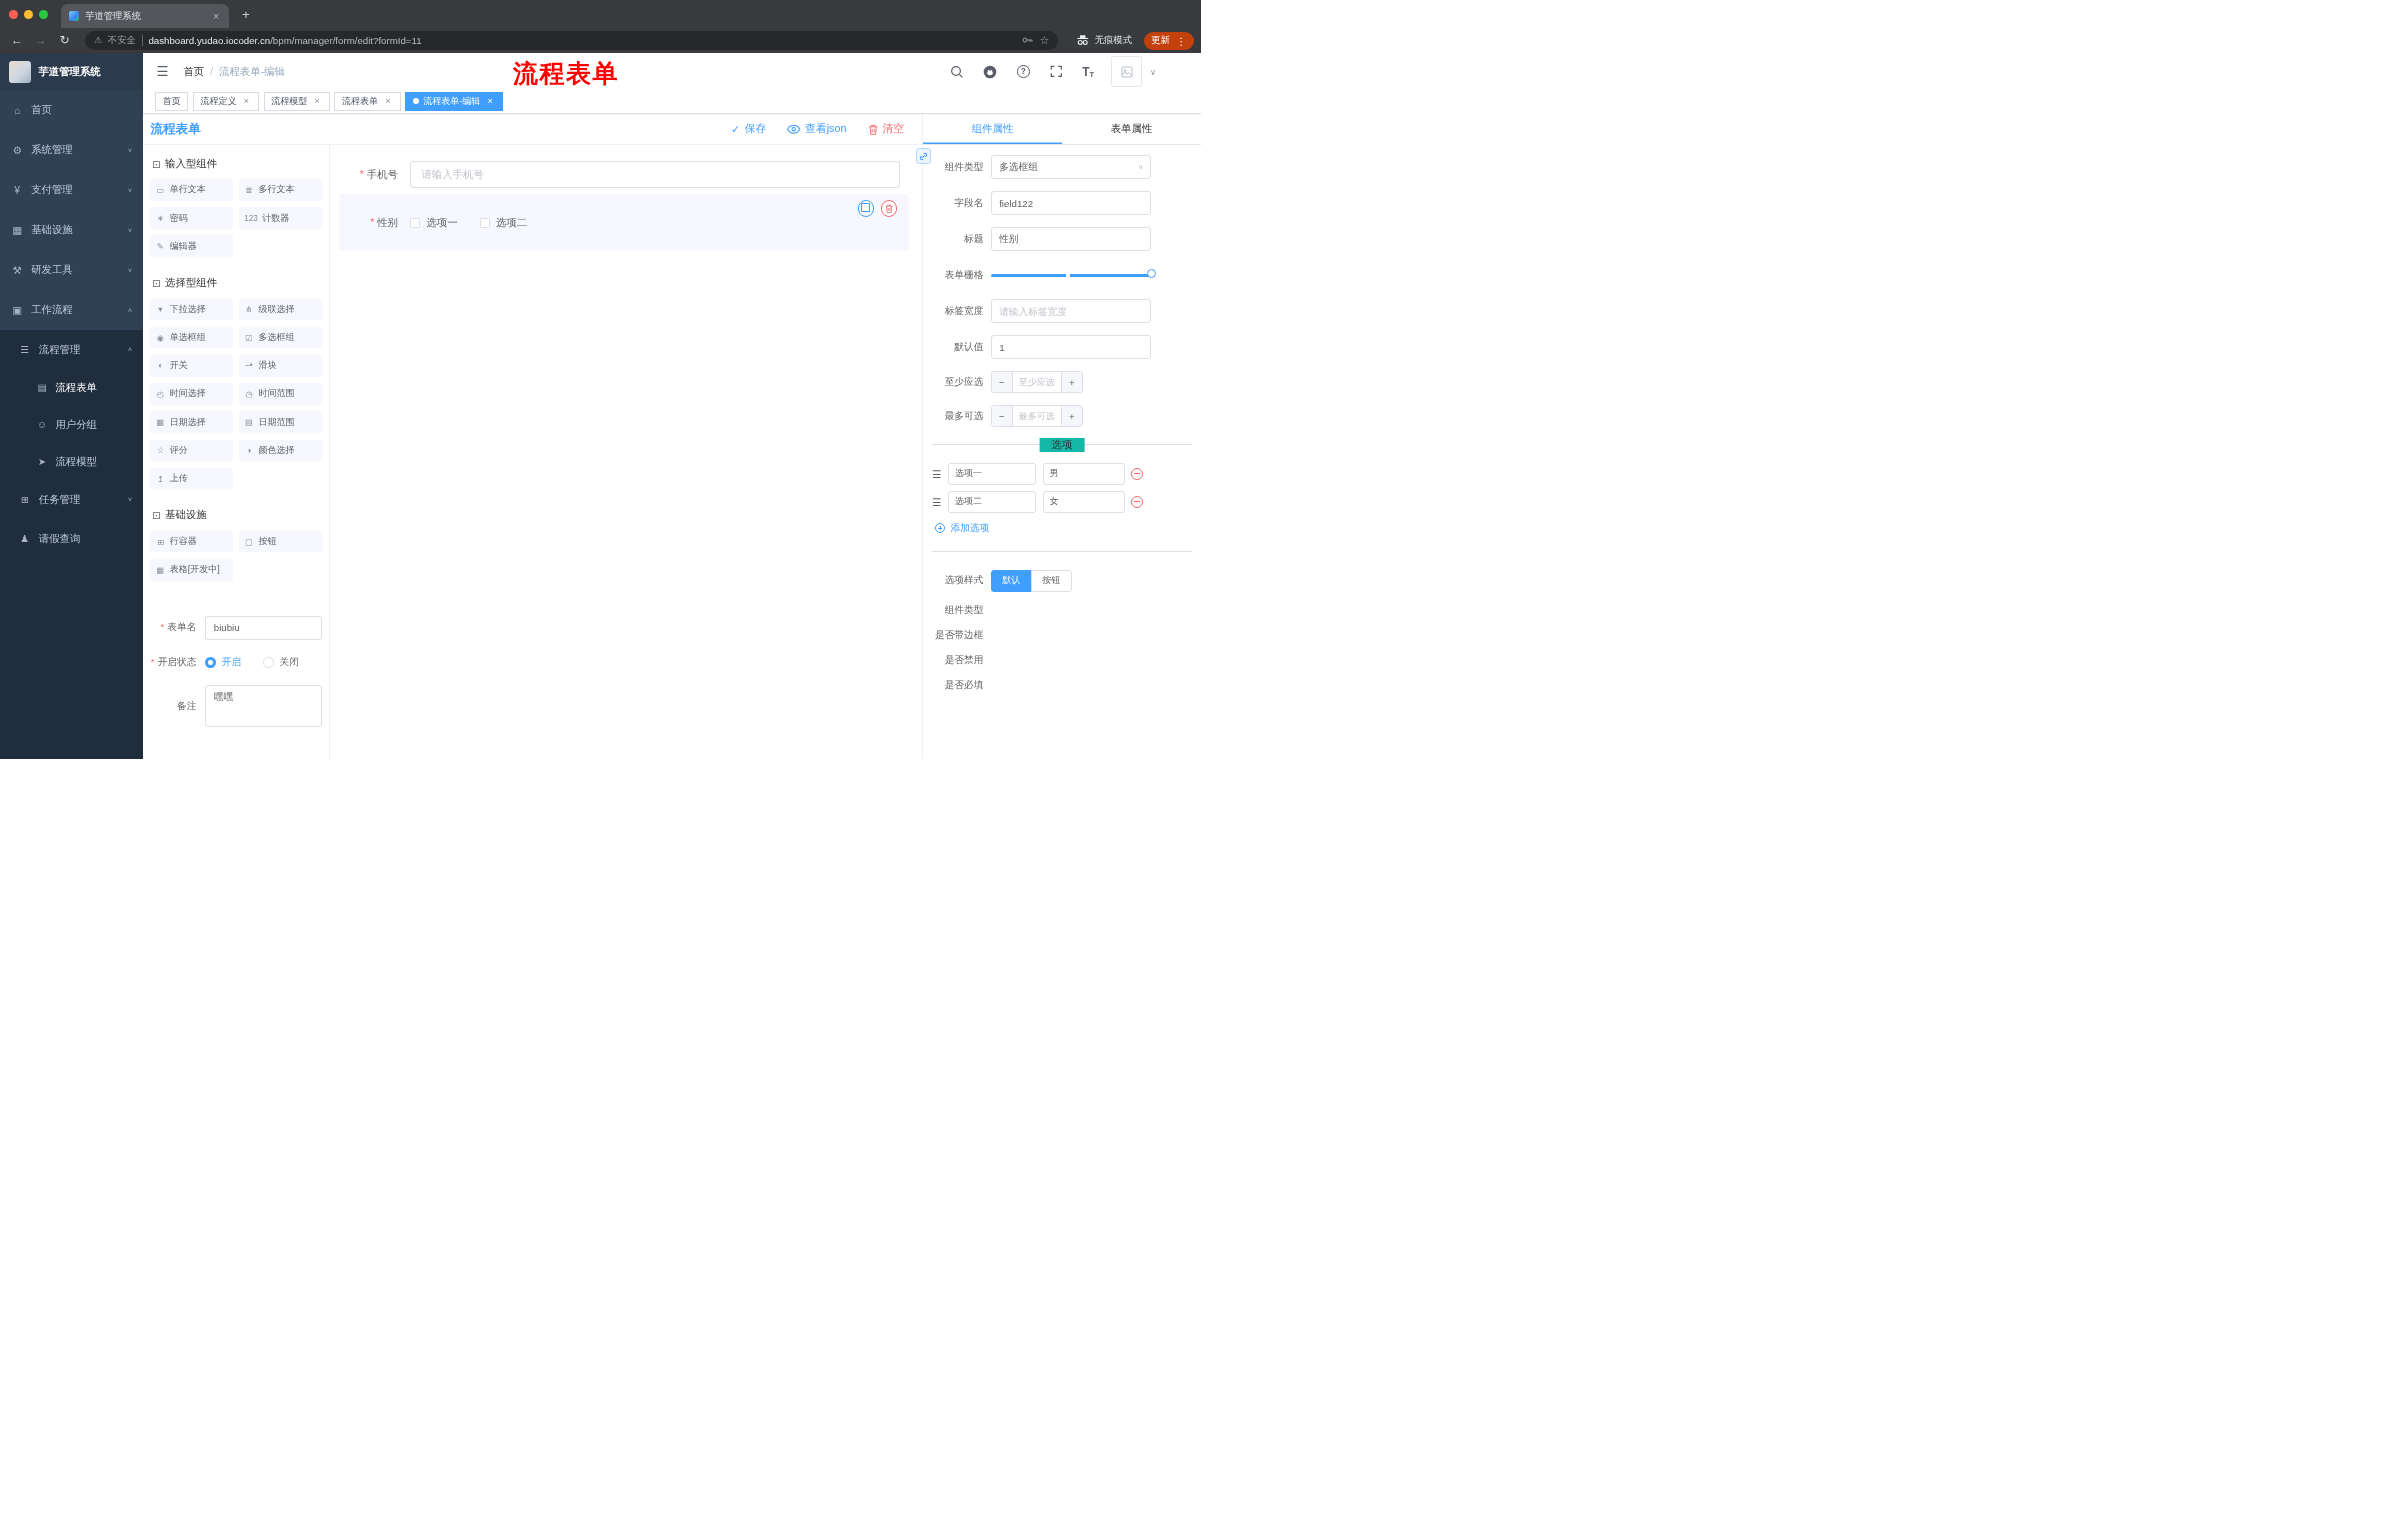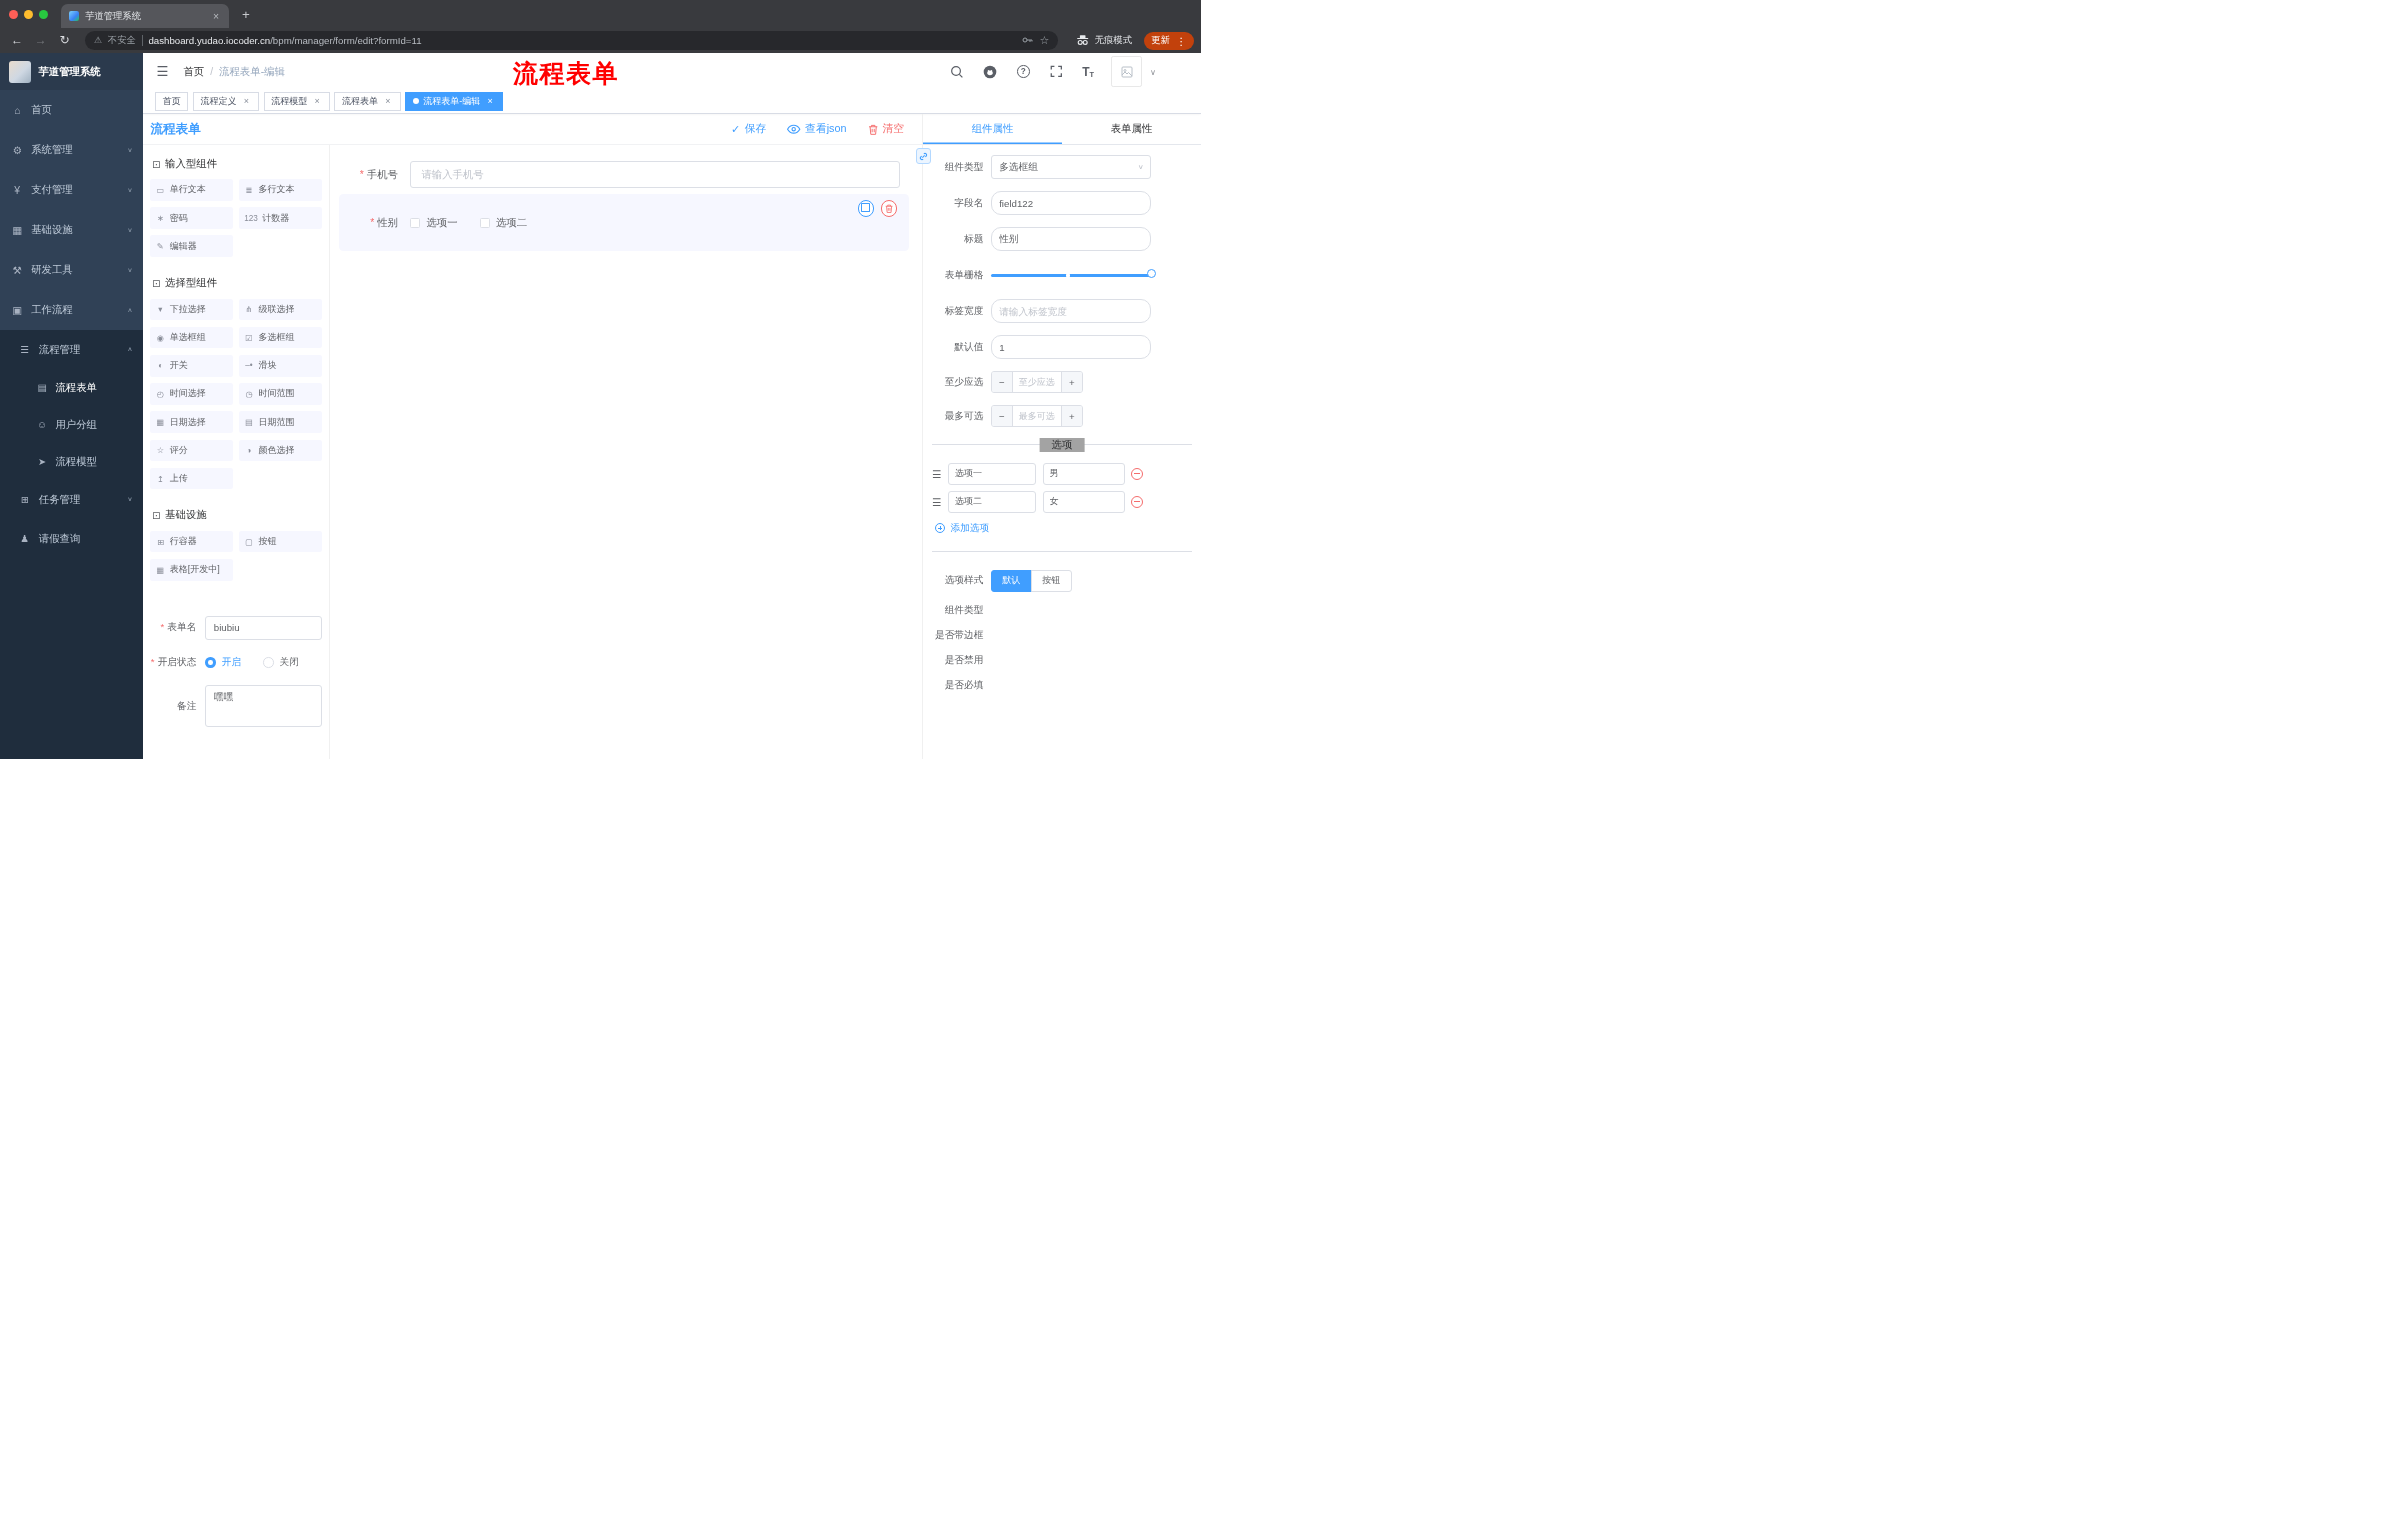--- a/index.html
+++ b/index.html
@@ -125,34 +125,34 @@
 
 .rpanel{width:279px;border-left:0.7px solid #f0f0f0;display:flex;flex-direction:column;position:relative;flex:none}
 .rp-tabs{height:31px;display:flex;border-bottom:0.7px solid #e4e7ed;flex:none}
 .rp-tab{flex:1;display:flex;align-items:center;justify-content:center;font-size:10.4px;color:#303133;cursor:pointer}
 .rp-tab.active{color:#409eff;box-shadow:inset 0 -1.5px 0 #409eff}
 .link-badge{position:absolute;left:-6.7px;top:34px;width:15px;height:16.3px;background:#ecf5ff;border:0.7px solid #b3d8ff;border-radius:3px;display:flex;align-items:center;justify-content:center;cursor:pointer}
 .rp-body{flex:1;overflow:hidden;padding:10.4px 0 0 7.4px}
 .rp-row{display:flex;align-items:center;margin-bottom:12px}
 .rp-label{width:53px;margin-right:7.4px;text-align:right;font-size:9.7px;color:#606266;white-space:nowrap;flex:none}
 .rp-ctl{width:160px;flex:none}
-.rp-input{width:100%;height:24px;border:0.7px solid #dcdfe6;border-radius:10px;padding:0 7.4px;font-size:9.7px;color:#606266;outline:none}
+.rp-input{width:100%;height:24px;border:0.7px solid #dcdfe6;border-radius:3px;padding:0 7.4px;font-size:9.7px;color:#606266;outline:none}
 .rp-select{width:100%;height:24px;border:0.7px solid #dcdfe6;border-radius:3px;padding:0 6px 0 7.4px;font-size:9.7px;color:#606266;display:flex;align-items:center;cursor:pointer;background:#fff}
 .rp-select .caret{margin-left:auto;color:#c0c4cc;font-size:8.2px;transform:scaleY(.8)}
 .slider{position:relative;height:24px;display:flex;align-items:center;width:100%}
 .sl-track{width:100%;height:3px;background:#409eff;border-radius:1.5px}
 .sl-stop{position:absolute;left:47%;top:9.7px;width:4.5px;height:4.5px;border-radius:50%;background:#fff}
 .sl-handle{position:absolute;right:-5.2px;top:6px;width:9px;height:9px;border:1.5px solid #409eff;border-radius:50%;background:#fff;cursor:grab}
 .stepper{width:92px;height:22px;border:0.7px solid #dcdfe6;border-radius:3px;display:flex;align-items:stretch;overflow:hidden}
 .st-btn{width:21px;background:#f5f7fa;color:#606266;display:flex;align-items:center;justify-content:center;font-size:9.7px;cursor:pointer;flex:none}
 .st-btn.minus{border-right:0.7px solid #dcdfe6}
 .st-btn.plus{border-left:0.7px solid #dcdfe6}
 .st-val{flex:1;display:flex;align-items:center;justify-content:center;font-size:9px;color:#c0c4cc;background:#fff;white-space:nowrap;overflow:hidden}
 .divider{position:relative;border-top:0.7px solid #dcdfe6;margin:16.3px 9px 18px 1.5px}
-.divider .dv-txt{position:absolute;left:50%;top:-6.7px;transform:translateX(-50%);background:#a3a3a3;padding:0 12px;font-size:10.4px;color:#303133;white-space:nowrap}
+.divider .dv-txt{position:absolute;left:50%;top:-6.7px;transform:translateX(-50%);background:#14b8a6;padding:0 12px;font-size:10.4px;color:#303133;white-space:nowrap}
 .opt-row{display:flex;align-items:center;gap:6.7px;margin:0 0 6px 1.5px}
 .opt-drag{color:#606266;font-size:10.4px;cursor:grab}
 .opt-input{height:22px;border:0.7px solid #dcdfe6;border-radius:3px;padding:0 6px;font-size:9px;color:#606266;outline:none}
 .opt-l{width:88px}
 .opt-v{width:82px}
 .opt-del{width:12px;height:12px;border-radius:50%;border:1.1px solid #f56c6c;position:relative;cursor:pointer;flex:none}
 .opt-del::after{content:"";position:absolute;left:2.2px;top:4.1px;width:5.2px;height:1.2px;background:#f56c6c}
 .add-opt{display:flex;align-items:center;gap:5.2px;color:#409eff;font-size:9.7px;margin:9px 0 0 4.5px;cursor:pointer}
 .add-plus{width:10.4px;height:10.4px;border-radius:50%;border:1px solid #409eff;position:relative;flex:none}
 .add-plus::before{content:"";position:absolute;left:1.9px;top:3.9px;width:4.5px;height:1px;background:#409eff}

